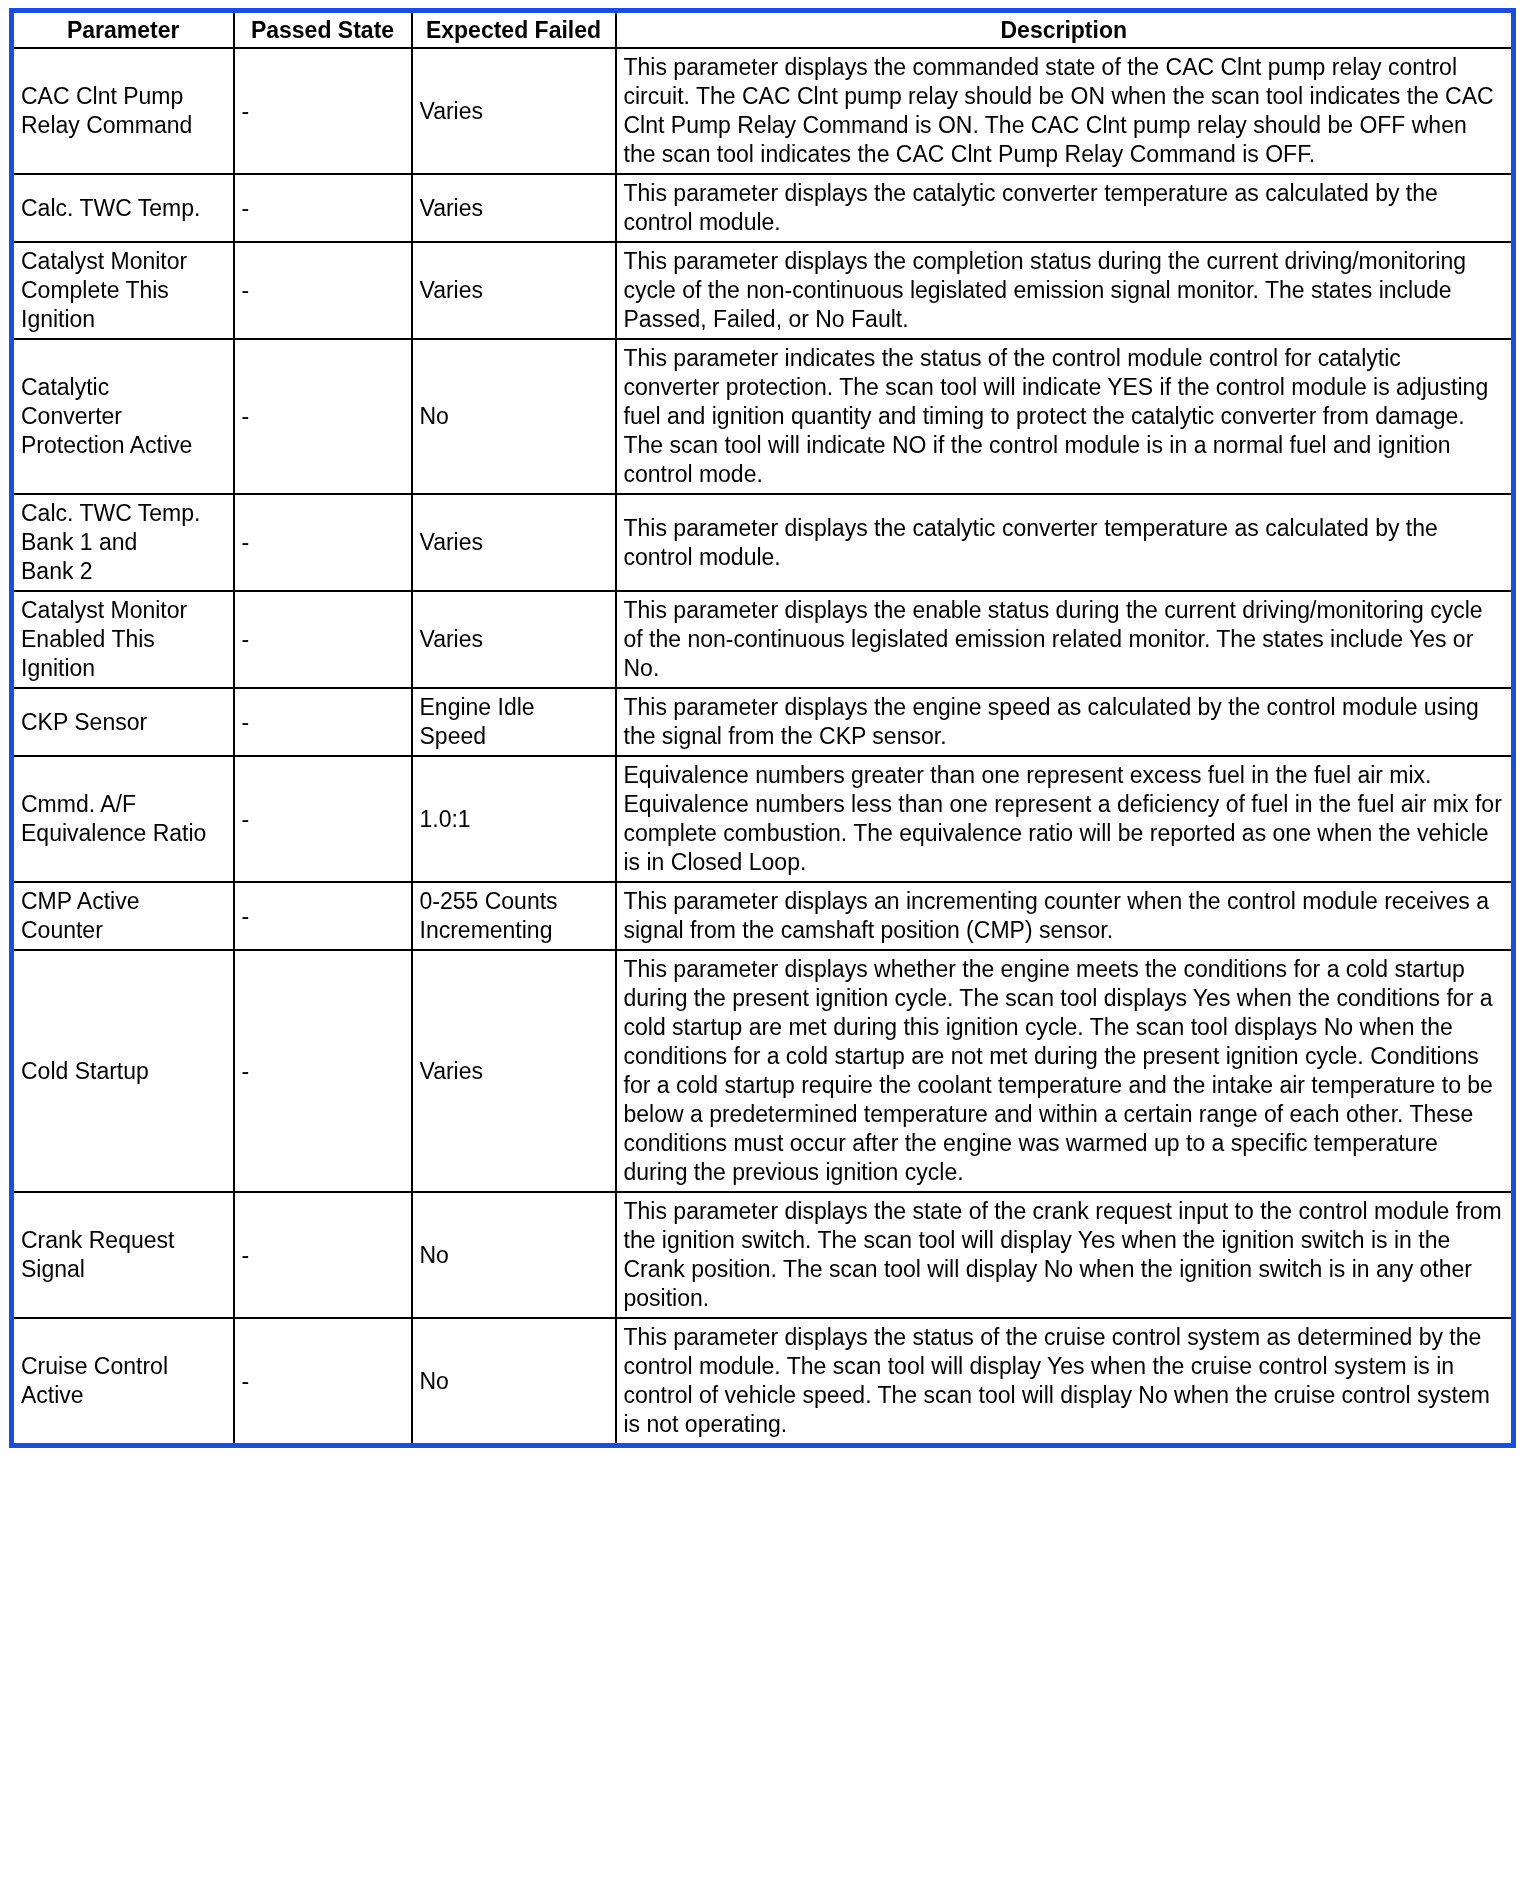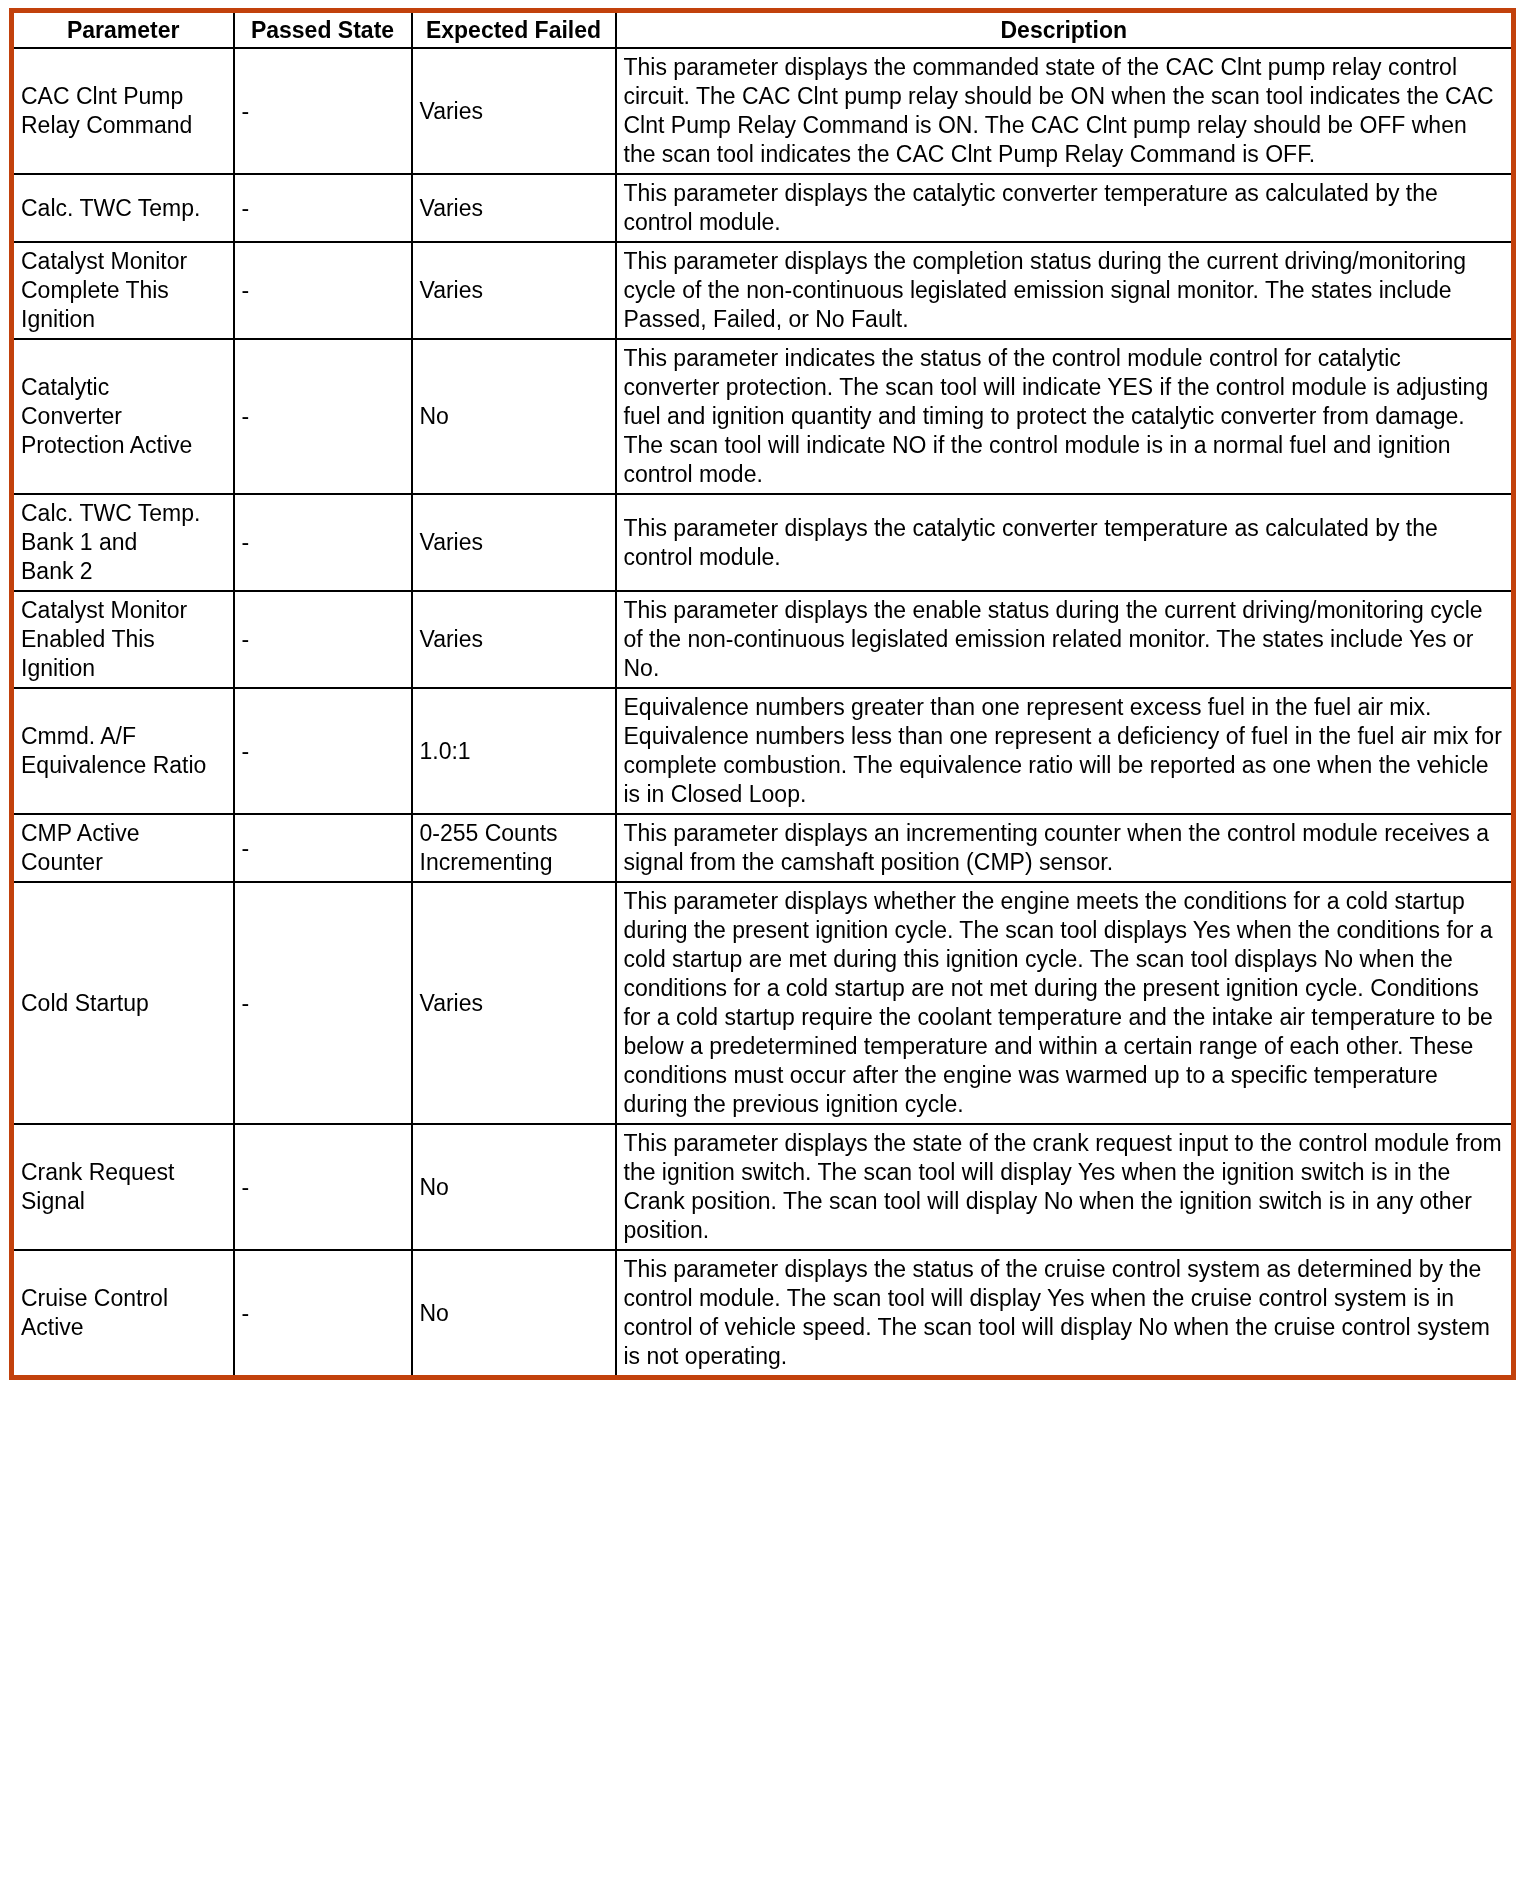--- a/index.html
+++ b/index.html
@@ -14,21 +14,21 @@
     min-height: 1904px;
     font-family: "Liberation Sans", sans-serif;
   }
   .page {
     padding: 8px 9px 12px 9px;
   }
   table.param-table {
     width: 1502px;
     border-collapse: collapse;
     table-layout: fixed;
-    border: 5px solid #c2410c;
+    border: 5px solid #1d4ed8;
   }
   col.c-parameter      { width: 222px; }
   col.c-system-state   { width: 178px; }
   col.c-expected-value { width: 204px; }
   col.c-description    { width: 898px; }
   th, td {
     border: 2px solid #000000;
   }
   th {
     font-size: 23px;
@@ -109,20 +109,27 @@
         </tr>
         <tr data-name="table-row">
           <td data-name="parameter-cell">Catalyst Monitor
 Enabled This
 Ignition</td>
           <td data-name="system-state-cell">-</td>
           <td data-name="expected-value-cell">Varies</td>
           <td data-name="description-cell">This parameter displays the enable status during the current driving/monitoring cycle of the non-continuous legislated emission related monitor. The states include Yes or No.</td>
         </tr>
         <tr data-name="table-row">
+          <td data-name="parameter-cell">CKP Sensor</td>
+          <td data-name="system-state-cell">-</td>
+          <td data-name="expected-value-cell">Engine Idle
+Speed</td>
+          <td data-name="description-cell">This parameter displays the engine speed as calculated by the control module using the signal from the CKP sensor.</td>
+        </tr>
+        <tr data-name="table-row">
           <td data-name="parameter-cell">Cmmd. A/F
 Equivalence Ratio</td>
           <td data-name="system-state-cell">-</td>
           <td data-name="expected-value-cell">1.0:1</td>
           <td data-name="description-cell">Equivalence numbers greater than one represent excess fuel in the fuel air mix. Equivalence numbers less than one represent a deficiency of fuel in the fuel air mix for complete combustion. The equivalence ratio will be reported as one when the vehicle is in Closed Loop.</td>
         </tr>
         <tr data-name="table-row">
           <td data-name="parameter-cell">CMP Active
 Counter</td>
           <td data-name="system-state-cell">-</td>

